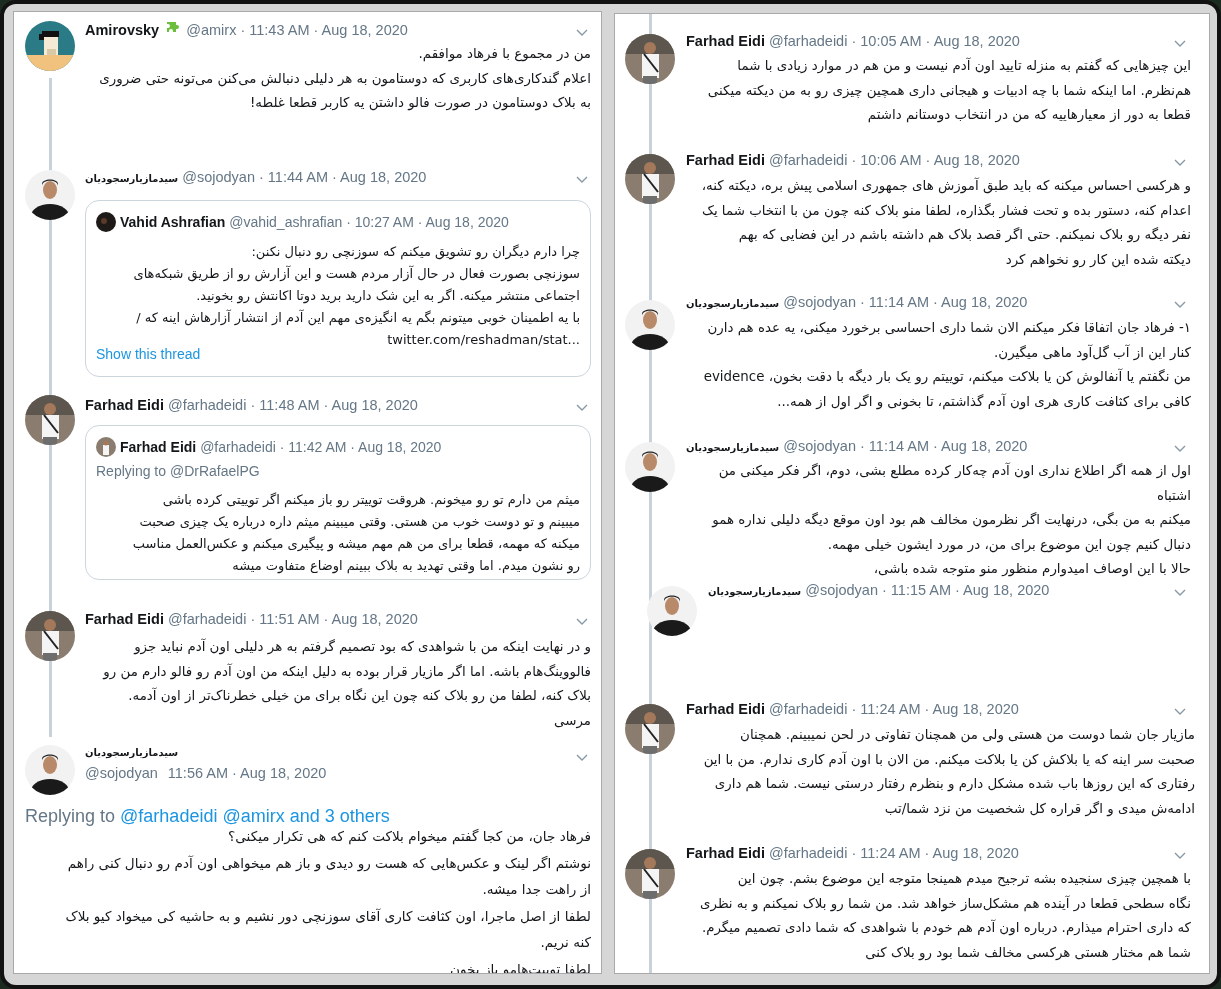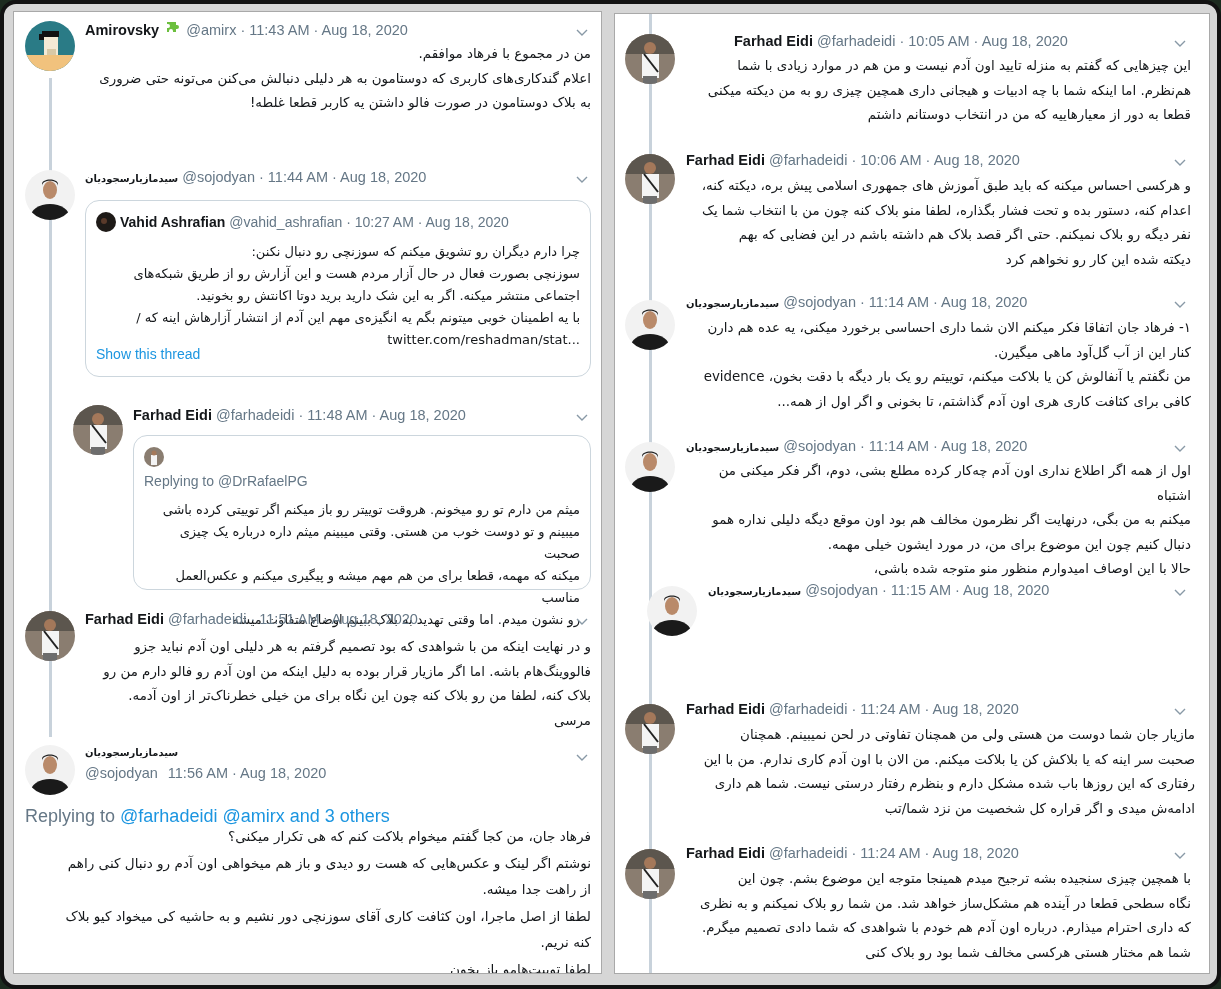--- a/index.html
+++ b/index.html
@@ -133,21 +133,21 @@
         <p>چرا دارم دیگران رو تشویق میکنم که سوزنچی رو دنبال نکنن:</p>
         <p>سوزنچی بصورت فعال در حال آزار مردم هست و این آزارش رو از طریق شبکه‌های</p>
         <p>اجتماعی منتشر میکنه. اگر به این شک دارید برید دوتا اکانتش رو بخونید.</p>
         <p>با یه اطمینان خوبی میتونم بگم یه انگیزه‌ی مهم این آدم از انتشار آزارهاش اینه که /</p>
         <p class="ltr" style="text-align:right;">twitter.com/reshadman/stat...</p>
       </div>
       <div class="link" style="position:absolute;left:10px;top:145px;font-size:14px;">Show this thread</div>
     </div>
   </div>
 
-  <div class="tweet" style="top:378px;height:210px;margin-left:48px;">
+  <div class="tweet" style="top:368px;height:210px;">
     <div class="avatar" style="left:11px;top:15px;">
       <svg viewBox="0 0 50 50">
         <rect width="50" height="50" fill="#8a7d70"></rect>
         <rect x="0" y="0" width="50" height="20" fill="#5c564e"></rect>
         <rect x="17" y="20" width="17" height="24" fill="#f4f4f4"></rect>
         <circle cx="25" cy="14" r="6" fill="#a4785a"></circle>
         <path d="M19 20l14 18" stroke="#222" stroke-width="2"></path>
         <rect x="18" y="42" width="14" height="8" fill="#6d6d6d"></rect>
       </svg>
     </div>
@@ -162,20 +162,25 @@
         </svg>
     </div>
     <div class="quote" style="left:71px;right:10px;top:45px;height:155px;">
       <div class="qavatar" style="left:10px;top:11px;">
         <svg viewBox="0 0 20 20">
             <rect width="20" height="20" fill="#8a7d70"></rect>
             <rect x="7" y="8" width="6" height="10" fill="#f4f4f4"></rect>
             <circle cx="10" cy="6" r="2.5" fill="#a4785a"></circle>
           </svg>
       </div>
+      <div class="qhead" style="left:34px;top:12px;">
+        <span class="name">Farhad Eidi</span>
+        <span class="meta">@farhadeidi</span>
+        <span class="meta">· 11:42 AM · Aug 18, 2020</span>
+      </div>
       <div class="meta" style="position:absolute;left:10px;top:37px;font-size:14px;">Replying to @DrRafaelPG</div>
       <div class="qbody" style="left:10px;right:10px;top:63px;">
         <p>میثم من دارم تو رو میخونم. هروقت توییتر رو باز میکنم اگر توییتی کرده باشی</p>
         <p>میبینم و تو دوست خوب من هستی. وقتی میبینم میثم داره درباره یک چیزی صحبت</p>
         <p>میکنه که مهمه، قطعا برای من هم مهم میشه و پیگیری میکنم و عکس‌العمل مناسب</p>
         <p>رو نشون میدم. اما وقتی تهدید به بلاک ببینم اوضاع متفاوت میشه</p>
       </div>
     </div>
   </div>
 
@@ -251,21 +256,21 @@
     <div class="avatar" style="left:10px;top:20px;">
       <svg viewBox="0 0 50 50">
         <rect width="50" height="50" fill="#8a7d70"></rect>
           <rect width="50" height="20" fill="#5c564e"></rect>
         <rect x="17" y="20" width="17" height="24" fill="#f4f4f4"></rect>
           <circle cx="25" cy="14" r="6" fill="#a4785a"></circle>
         <path d="M19 20l14 18" stroke="#222" stroke-width="2"></path>
           <rect x="18" y="42" width="14" height="8" fill="#6d6d6d"></rect>
       </svg>
     </div>
-    <div class="head" style="left:71px;top:18px;margin-left:48px;">
+    <div class="head" style="left:71px;top:18px;">
       <span class="name">Farhad Eidi</span>
       <span class="meta">@farhadeidi</span>
       <span class="meta">· 10:05 AM · Aug 18, 2020</span>
     </div>
     <div class="chev" style="right:20px;top:22px;">
       <svg viewBox="0 0 14 14">
           <path d="M2 5l5 5 5-5" fill="none" stroke="#8899a6" stroke-width="1.4"></path>
         </svg>
     </div>
     <div class="body" style="left:71px;right:18px;top:40px;">

